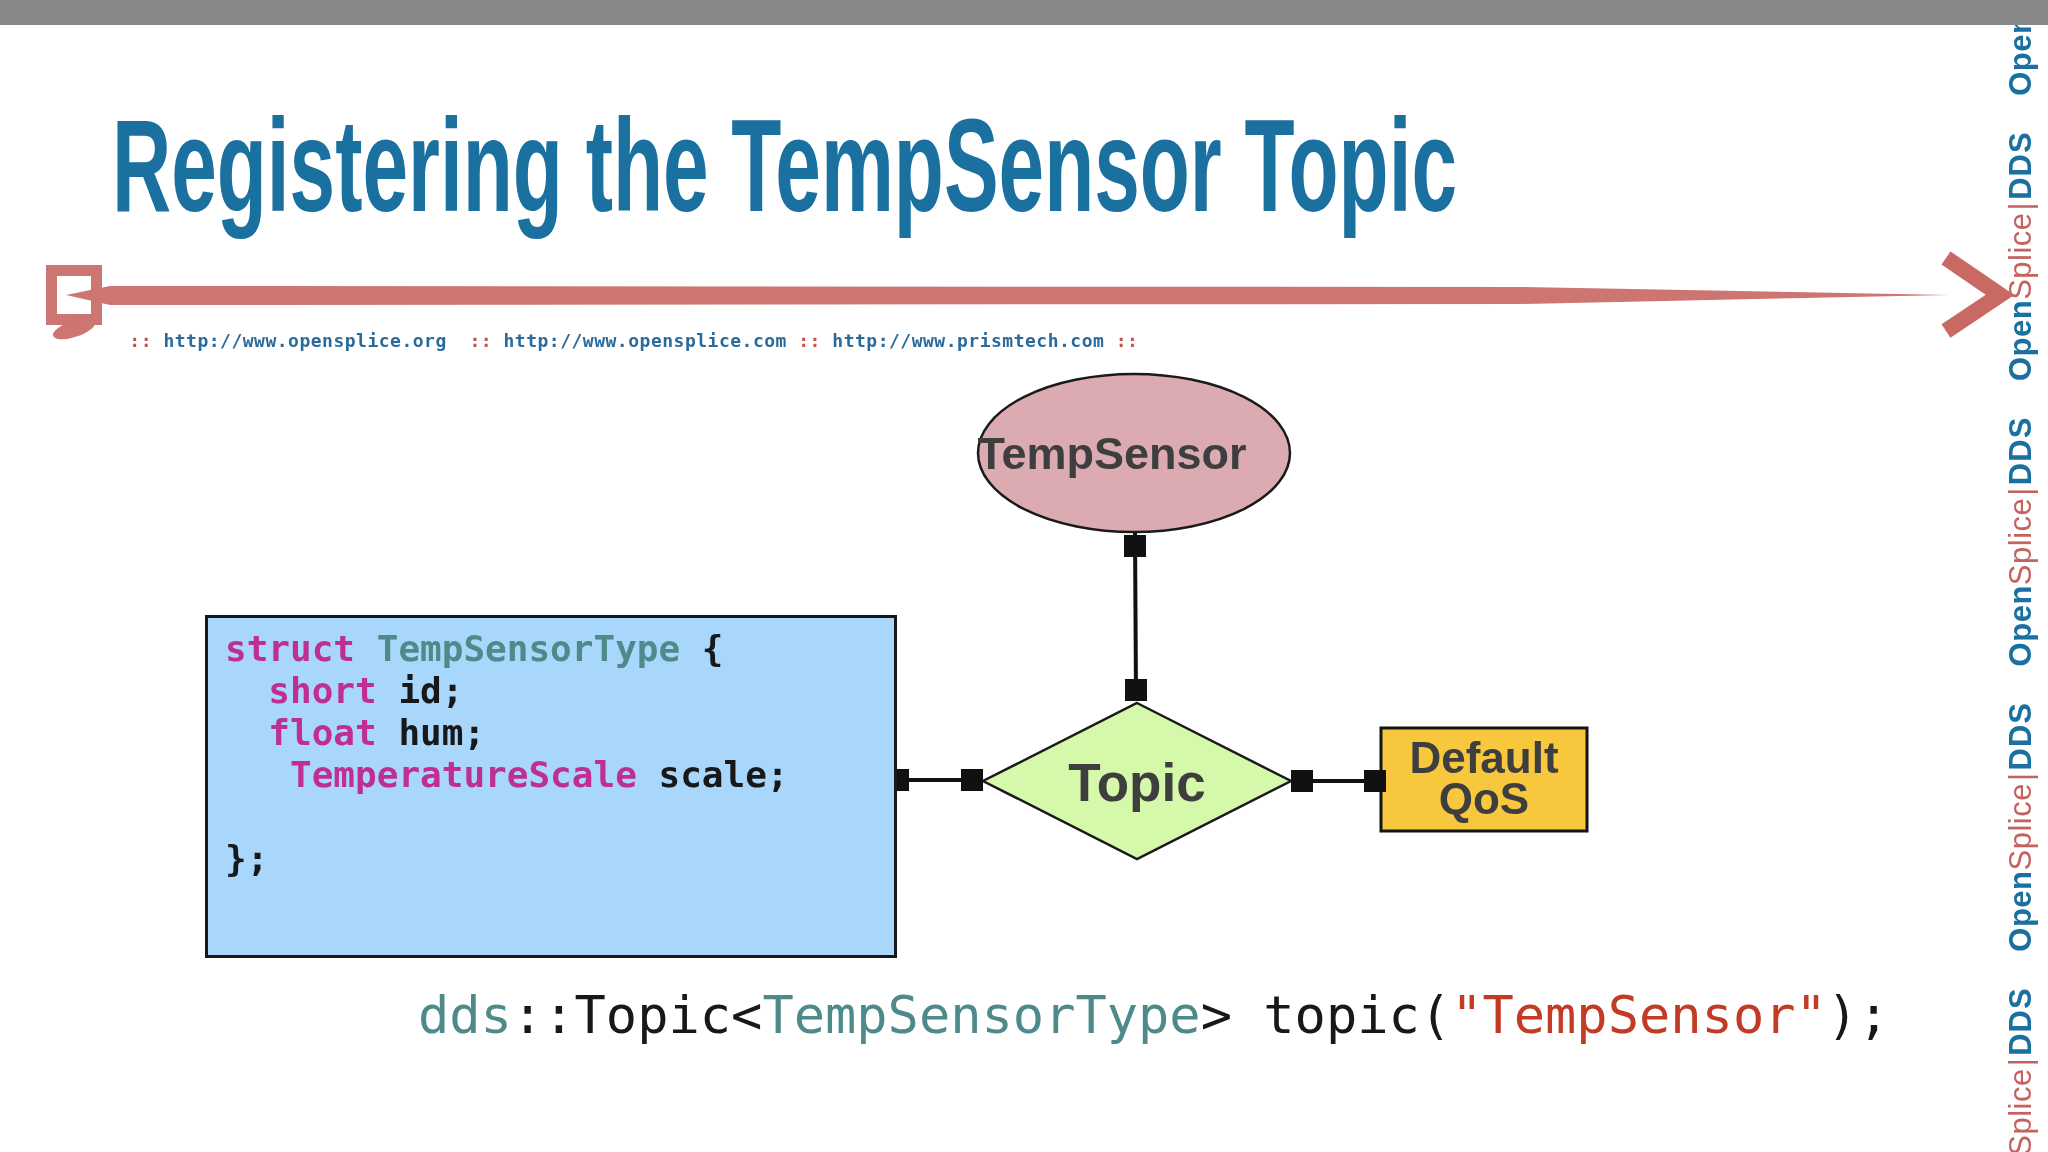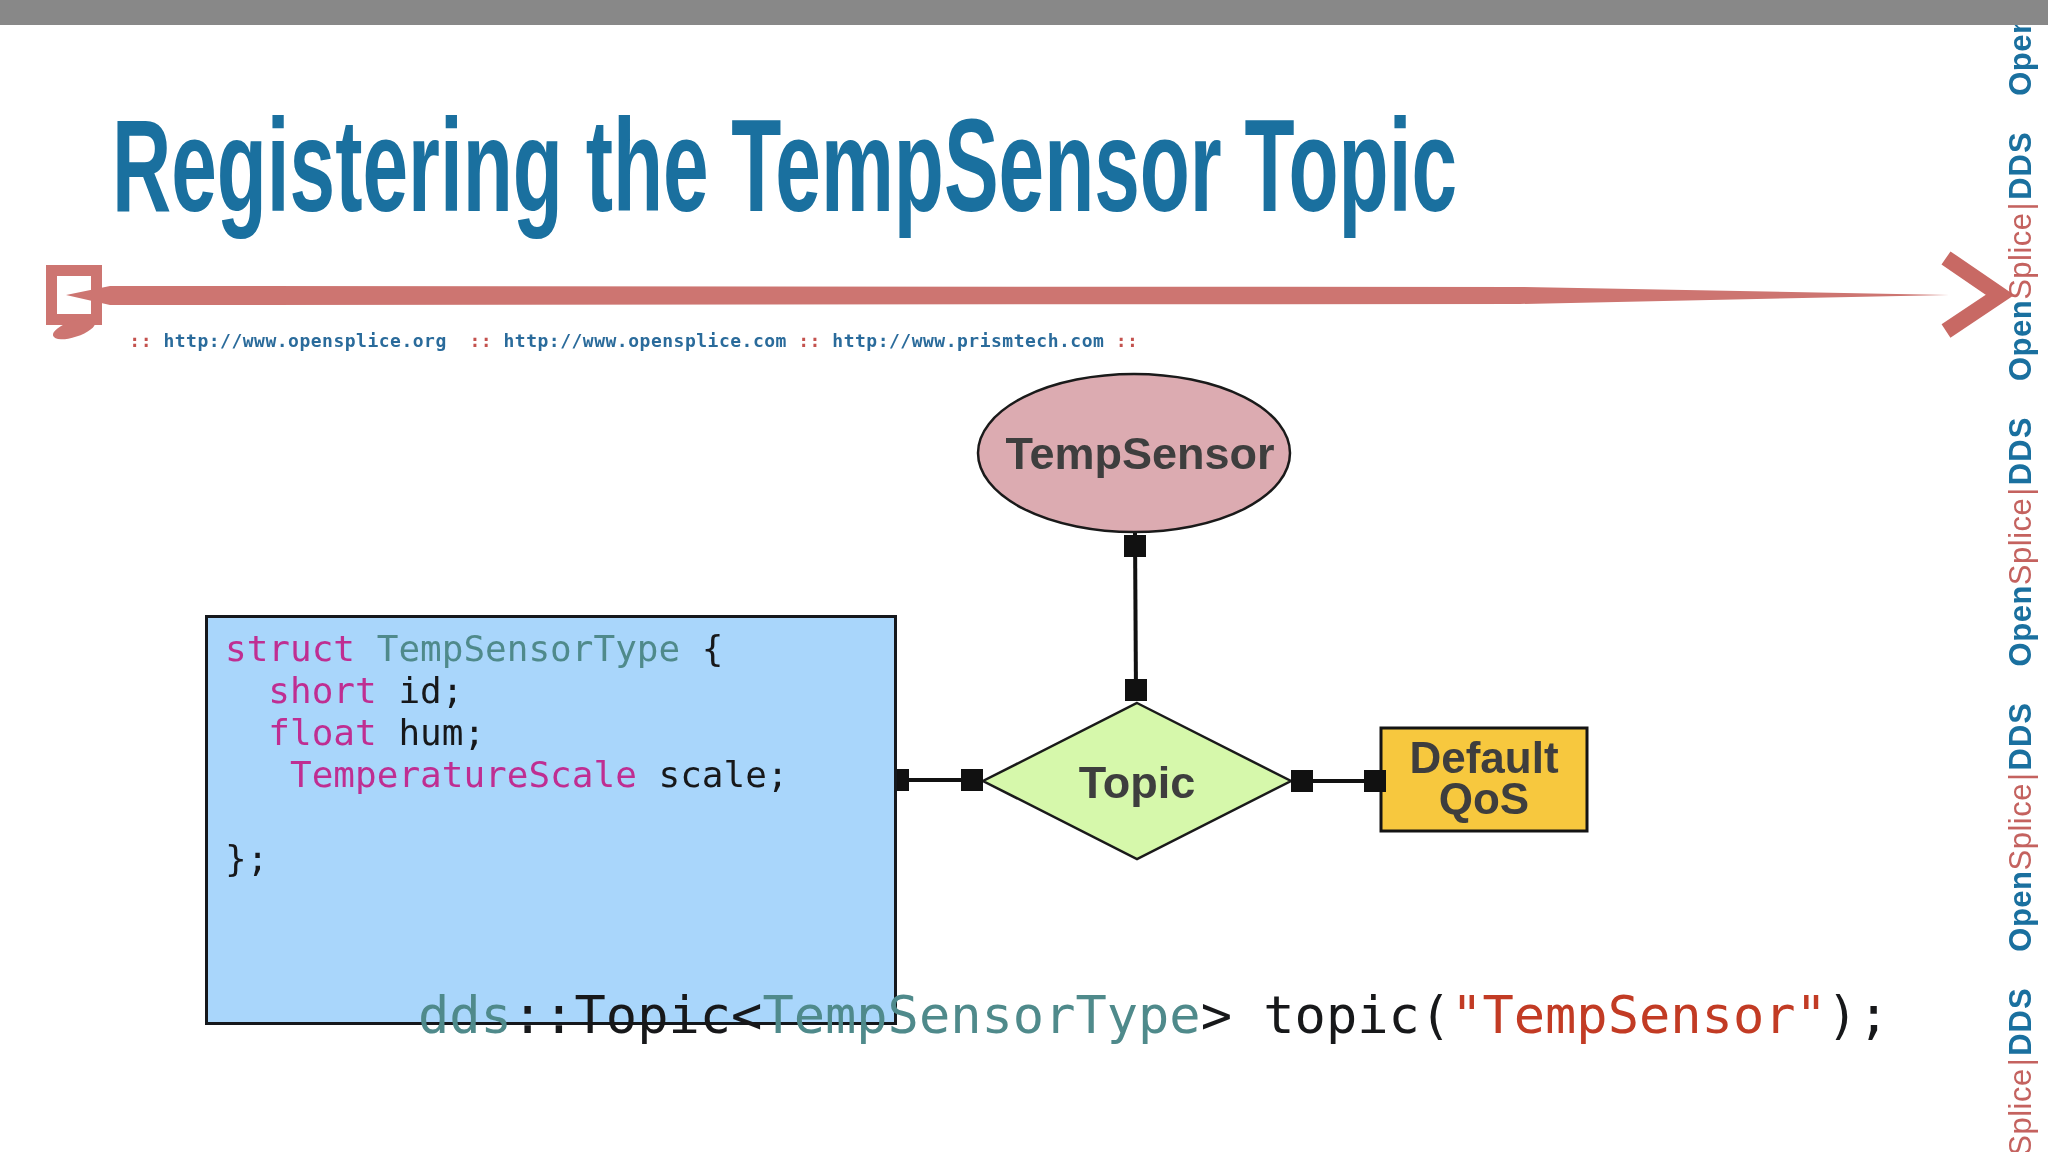--- a/index.html
+++ b/index.html
@@ -4,36 +4,36 @@
 <style>
   html,body{margin:0;padding:0;background:#888;}
   *{box-sizing:border-box;}
   .page{
     position:relative;width:2048px;height:1152px;background:#ffffff;overflow:hidden;
     font-family:"Liberation Sans",sans-serif;
     margin-top:25px;
   }
   .layer{position:absolute;left:0;top:0;}
   .label{position:absolute;color:#3e3e3e;font-weight:bold;text-align:center;}
-  .ellipse-label{left:978px;top:404px;width:312px;font-size:45px;line-height:50px;padding-left:12px;}
-  .diamond-label{left:983px;top:733px;width:308px;font-size:45px;line-height:50px;}
+  .ellipse-label{left:950px;top:404px;width:312px;font-size:45px;line-height:50px;padding-left:12px;}
+  .diamond-label{left:983px;top:733px;width:308px;font-size:53px;line-height:50px;}
   .qos-label{left:1381px;top:712px;width:206px;font-size:44px;line-height:41px;}
   .url-bar{
     position:absolute;left:84px;top:284px;white-space:pre;
     font-family:"DejaVu Sans Mono","Liberation Mono",monospace;
     font-size:18px;font-weight:bold;letter-spacing:0.5px;
   }
   .url-sep{color:#c4524e;}
   .url-link{color:#2a6b9b;text-align:right;}
   .code-box{
-    position:absolute;left:205px;top:590px;width:692px;height:410px;
+    position:absolute;left:205px;top:590px;width:692px;height:343px;
     background:#a9d6fb;border:3px solid #15181c;
     padding:10px 0 0 17px;
     font-family:"DejaVu Sans Mono","Liberation Mono",monospace;
-    font-size:36px;line-height:42px;color:#17181a;
+    font-size:36px;line-height:42px;color:#17181a;font-weight:bold;
   }
   .code-line{white-space:pre;}
   .kw{color:#bf2e92;}
   .ty{color:#4f8a8b;}
   .str{color:#c23b24;}
   .stmt{
     position:absolute;left:418px;top:966px;white-space:pre;
     font-family:"DejaVu Sans Mono","Liberation Mono",monospace;
     font-size:52px;line-height:48px;color:#17181a;
   }

